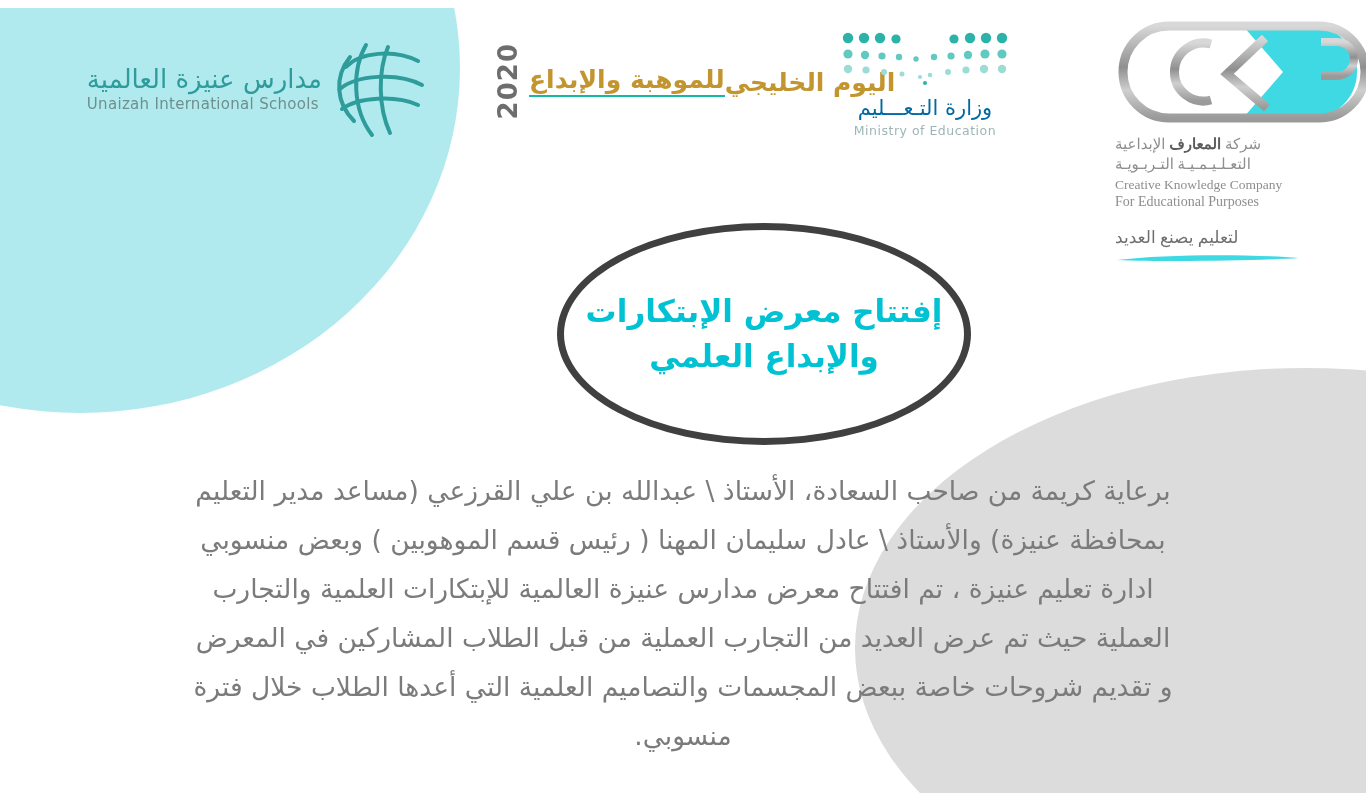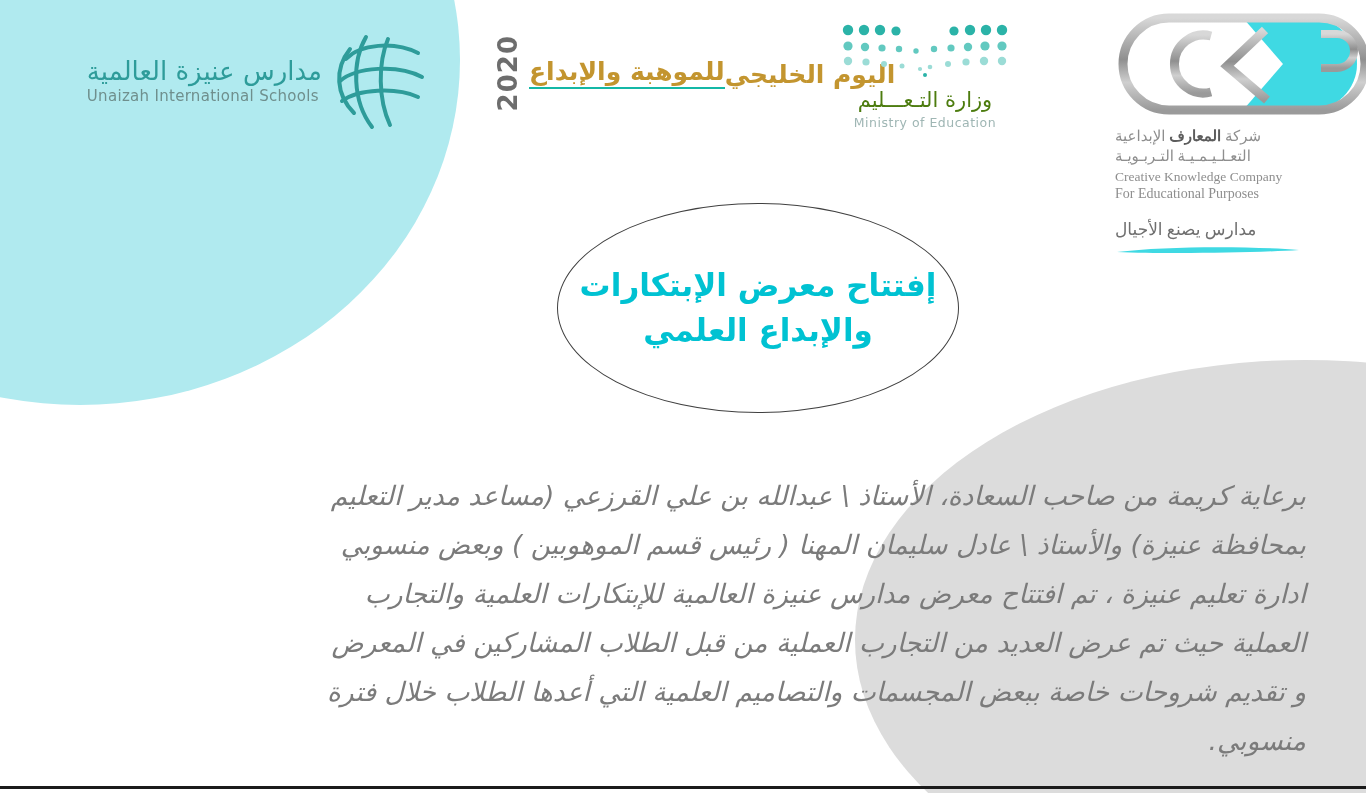--- a/index.html
+++ b/index.html
@@ -3,21 +3,21 @@
 <meta charset="utf-8">
 <title>Unaizah International Schools — Innovation Exhibition</title>
 <style>
   html,body{margin:0;padding:0;}
   body{
     width:1366px;height:793px;
     background:#ffffff;
     font-family:"DejaVu Sans","Liberation Sans",sans-serif;
     overflow:hidden;position:relative;
   }
-  .slide{position:absolute;inset:0;overflow:hidden;background:#fff;}
+  .slide{position:absolute;inset:0;overflow:hidden;background:#fff;margin-top:8px;}
 
   
   .blob-teal{
     position:absolute;left:-300px;top:-285px;
     width:760px;height:690px;border-radius:50%;
     background:#b0eaef;z-index:0;
   }
   .blob-gray{
     position:absolute;left:855px;top:360px;
     width:900px;height:560px;border-radius:50%;
@@ -48,51 +48,51 @@
   .gulf-ar{display:flex;flex-direction:row;align-items:flex-end;
            color:#c3952f;line-height:1.18;}
   .gulf-l1{font-size:25px;font-weight:bold;white-space:nowrap;}
   .gulf-l2{font-size:25px;font-weight:bold;white-space:nowrap;
            border-bottom:2px solid #14b8a6;padding-bottom:1px;}
 
   
   .logo-moe{left:790px;top:22px;width:270px;height:135px;
             display:flex;flex-direction:column;align-items:center;}
   .moe-dots{width:170px;height:58px;}
-  .moe-ar{font-size:21px;color:#4d7c0f;letter-spacing:2px;margin-top:8px;white-space:nowrap;}
+  .moe-ar{font-size:21px;color:#0369a1;letter-spacing:2px;margin-top:8px;white-space:nowrap;}
   .moe-en{font-size:12.5px;color:#9fb6b4;margin-top:3px;letter-spacing:.5px;white-space:nowrap;}
 
   
   .logo-ckep{left:1115px;top:10px;width:262px;height:265px;
              display:flex;flex-direction:column;align-items:flex-end;font-family:Liberation Serif, serif;}
   .ckep-mark{width:258px;height:108px;}
   .ckep-ar1{font-size:15px;color:#8e8e8e;margin-top:9px;white-space:nowrap;}
   .ckep-ar1 b{color:#5c5c5c;font-weight:bold;}
   .ckep-ar2{font-size:15px;color:#8e8e8e;margin-top:2px;white-space:nowrap;letter-spacing:1px;}
   .ckep-en1{font-size:13.5px;color:#8e8e8e;margin-top:4px;white-space:nowrap;}
   .ckep-en2{font-size:14px;color:#8e8e8e;margin-top:1px;white-space:nowrap;}
   .ckep-tag{font-size:17px;color:#6f6f6f;margin-top:17px;white-space:nowrap;}
   .ckep-swoosh{width:186px;height:9px;margin-top:5px;}
 
   
   .title-oval{
-    position:absolute;left:557px;top:203px;width:400px;height:208px;
-    border:1px solid #404040;border-radius:50%;
+    position:absolute;left:557px;top:215px;width:400px;height:208px;
+    border:7px solid #404040;border-radius:50%;
     display:flex;flex-direction:column;align-items:center;justify-content:center;
     z-index:10;background:transparent;
   }
   .title-line{
     color:#00c2d2;font-size:31px;font-weight:bold;line-height:1.45;
     text-align:center;white-space:nowrap;direction:rtl;
   }
 
   
   .body-wrap{
-    position:absolute;left:60px;top:471px;width:1246px;
-    z-index:10;direction:rtl;font-style:italic;
+    position:absolute;left:60px;top:458px;width:1246px;
+    z-index:10;direction:rtl;text-align:center;
   }
   .body-line{
     color:#7b7b7b;font-size:26.5px;line-height:49px;
     white-space:nowrap;direction:rtl;
   }
 </style>
 </head>
 <body>
 
 <div class="slide">
@@ -203,21 +203,21 @@
           <path d="M206 24 L206 94"></path>
           <path d="M206 24 L222 24 A17 17 0 0 1 222 58 L206 58"></path>
         </g>
       </svg>
       <div class="ckep-ar1">
         <span>شركة </span><b>المعارف</b><span> الإبداعية</span>
       </div>
       <div class="ckep-ar2">التعـلـيـمـيـة التـربـويـة</div>
       <div class="ckep-en1">Creative Knowledge Company</div>
       <div class="ckep-en2">For Educational Purposes</div>
-      <div class="ckep-tag">مدارس يصنع الأجيال</div>
+      <div class="ckep-tag">لتعليم يصنع العديد</div>
       <svg class="ckep-swoosh" viewBox="0 0 186 9">
         <path d="M2 7 C50 1, 135 1, 184 5 C135 8, 50 9, 2 7 Z" fill="#3fd9e3"></path>
       </svg>
     </div>
 
   </div>
 
   <div class="title-oval">
     <div class="title-line">إفتتاح معرض الإبتكارات</div>
     <div class="title-line">والإبداع العلمي</div>

